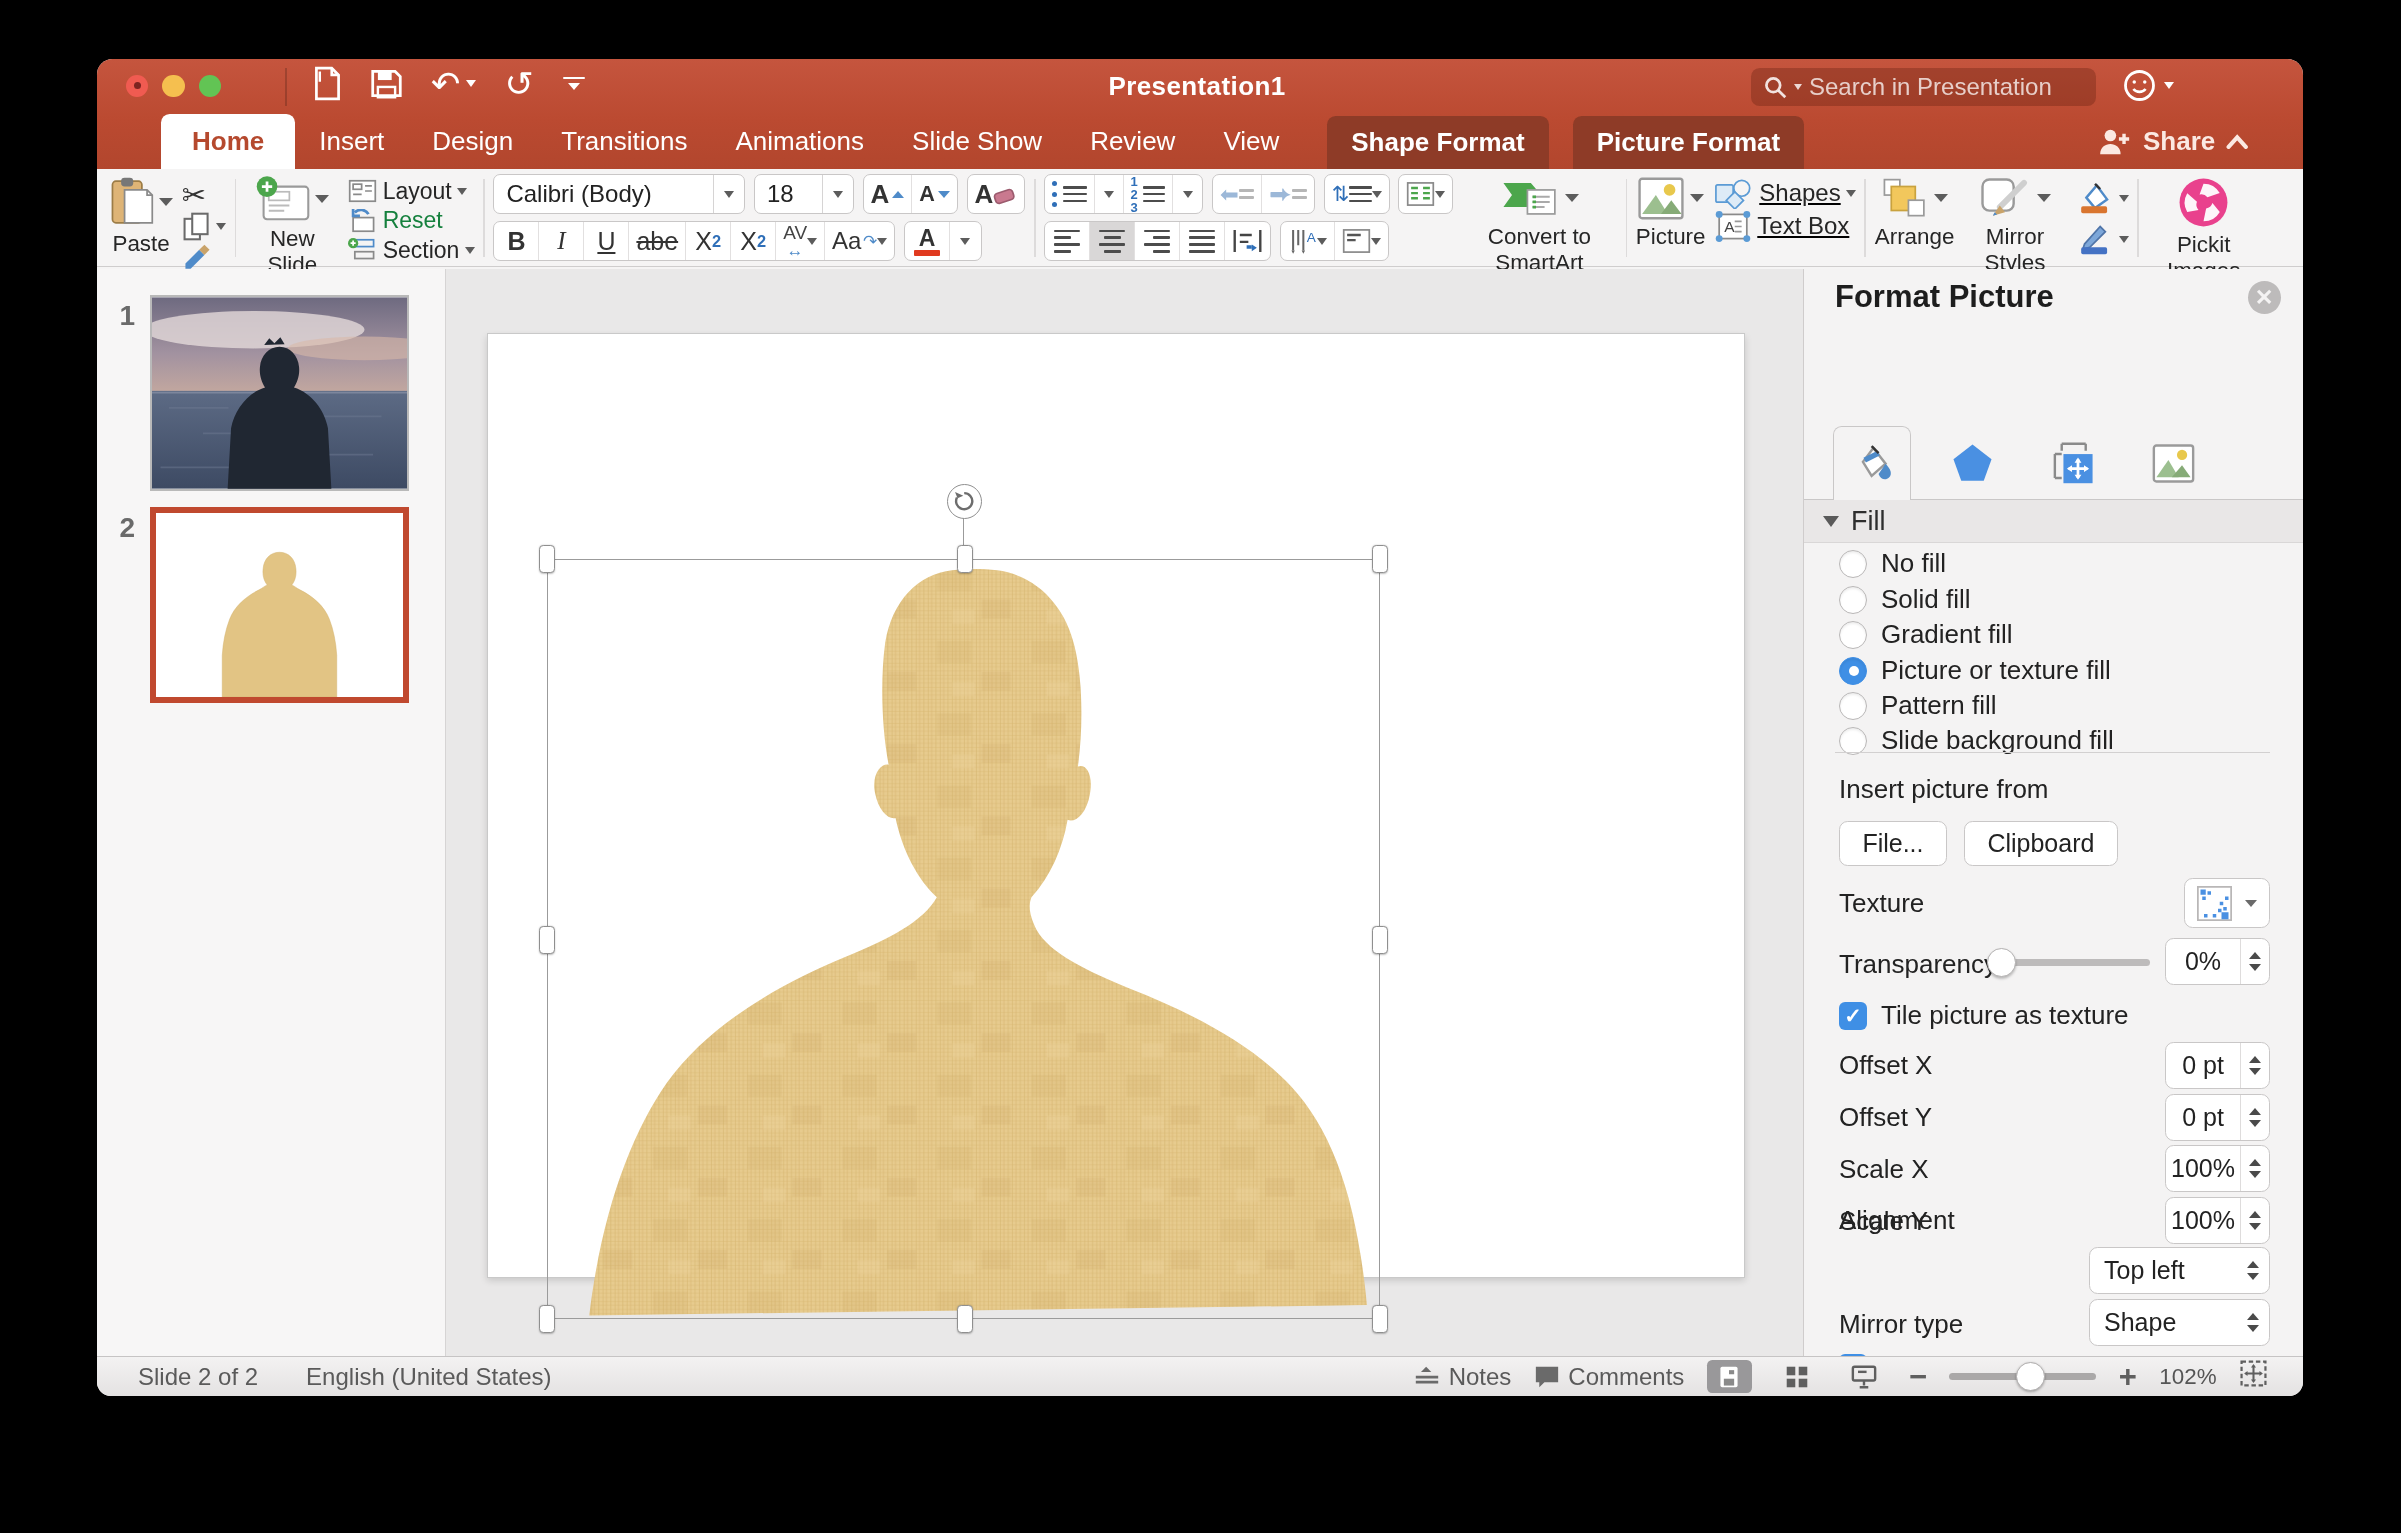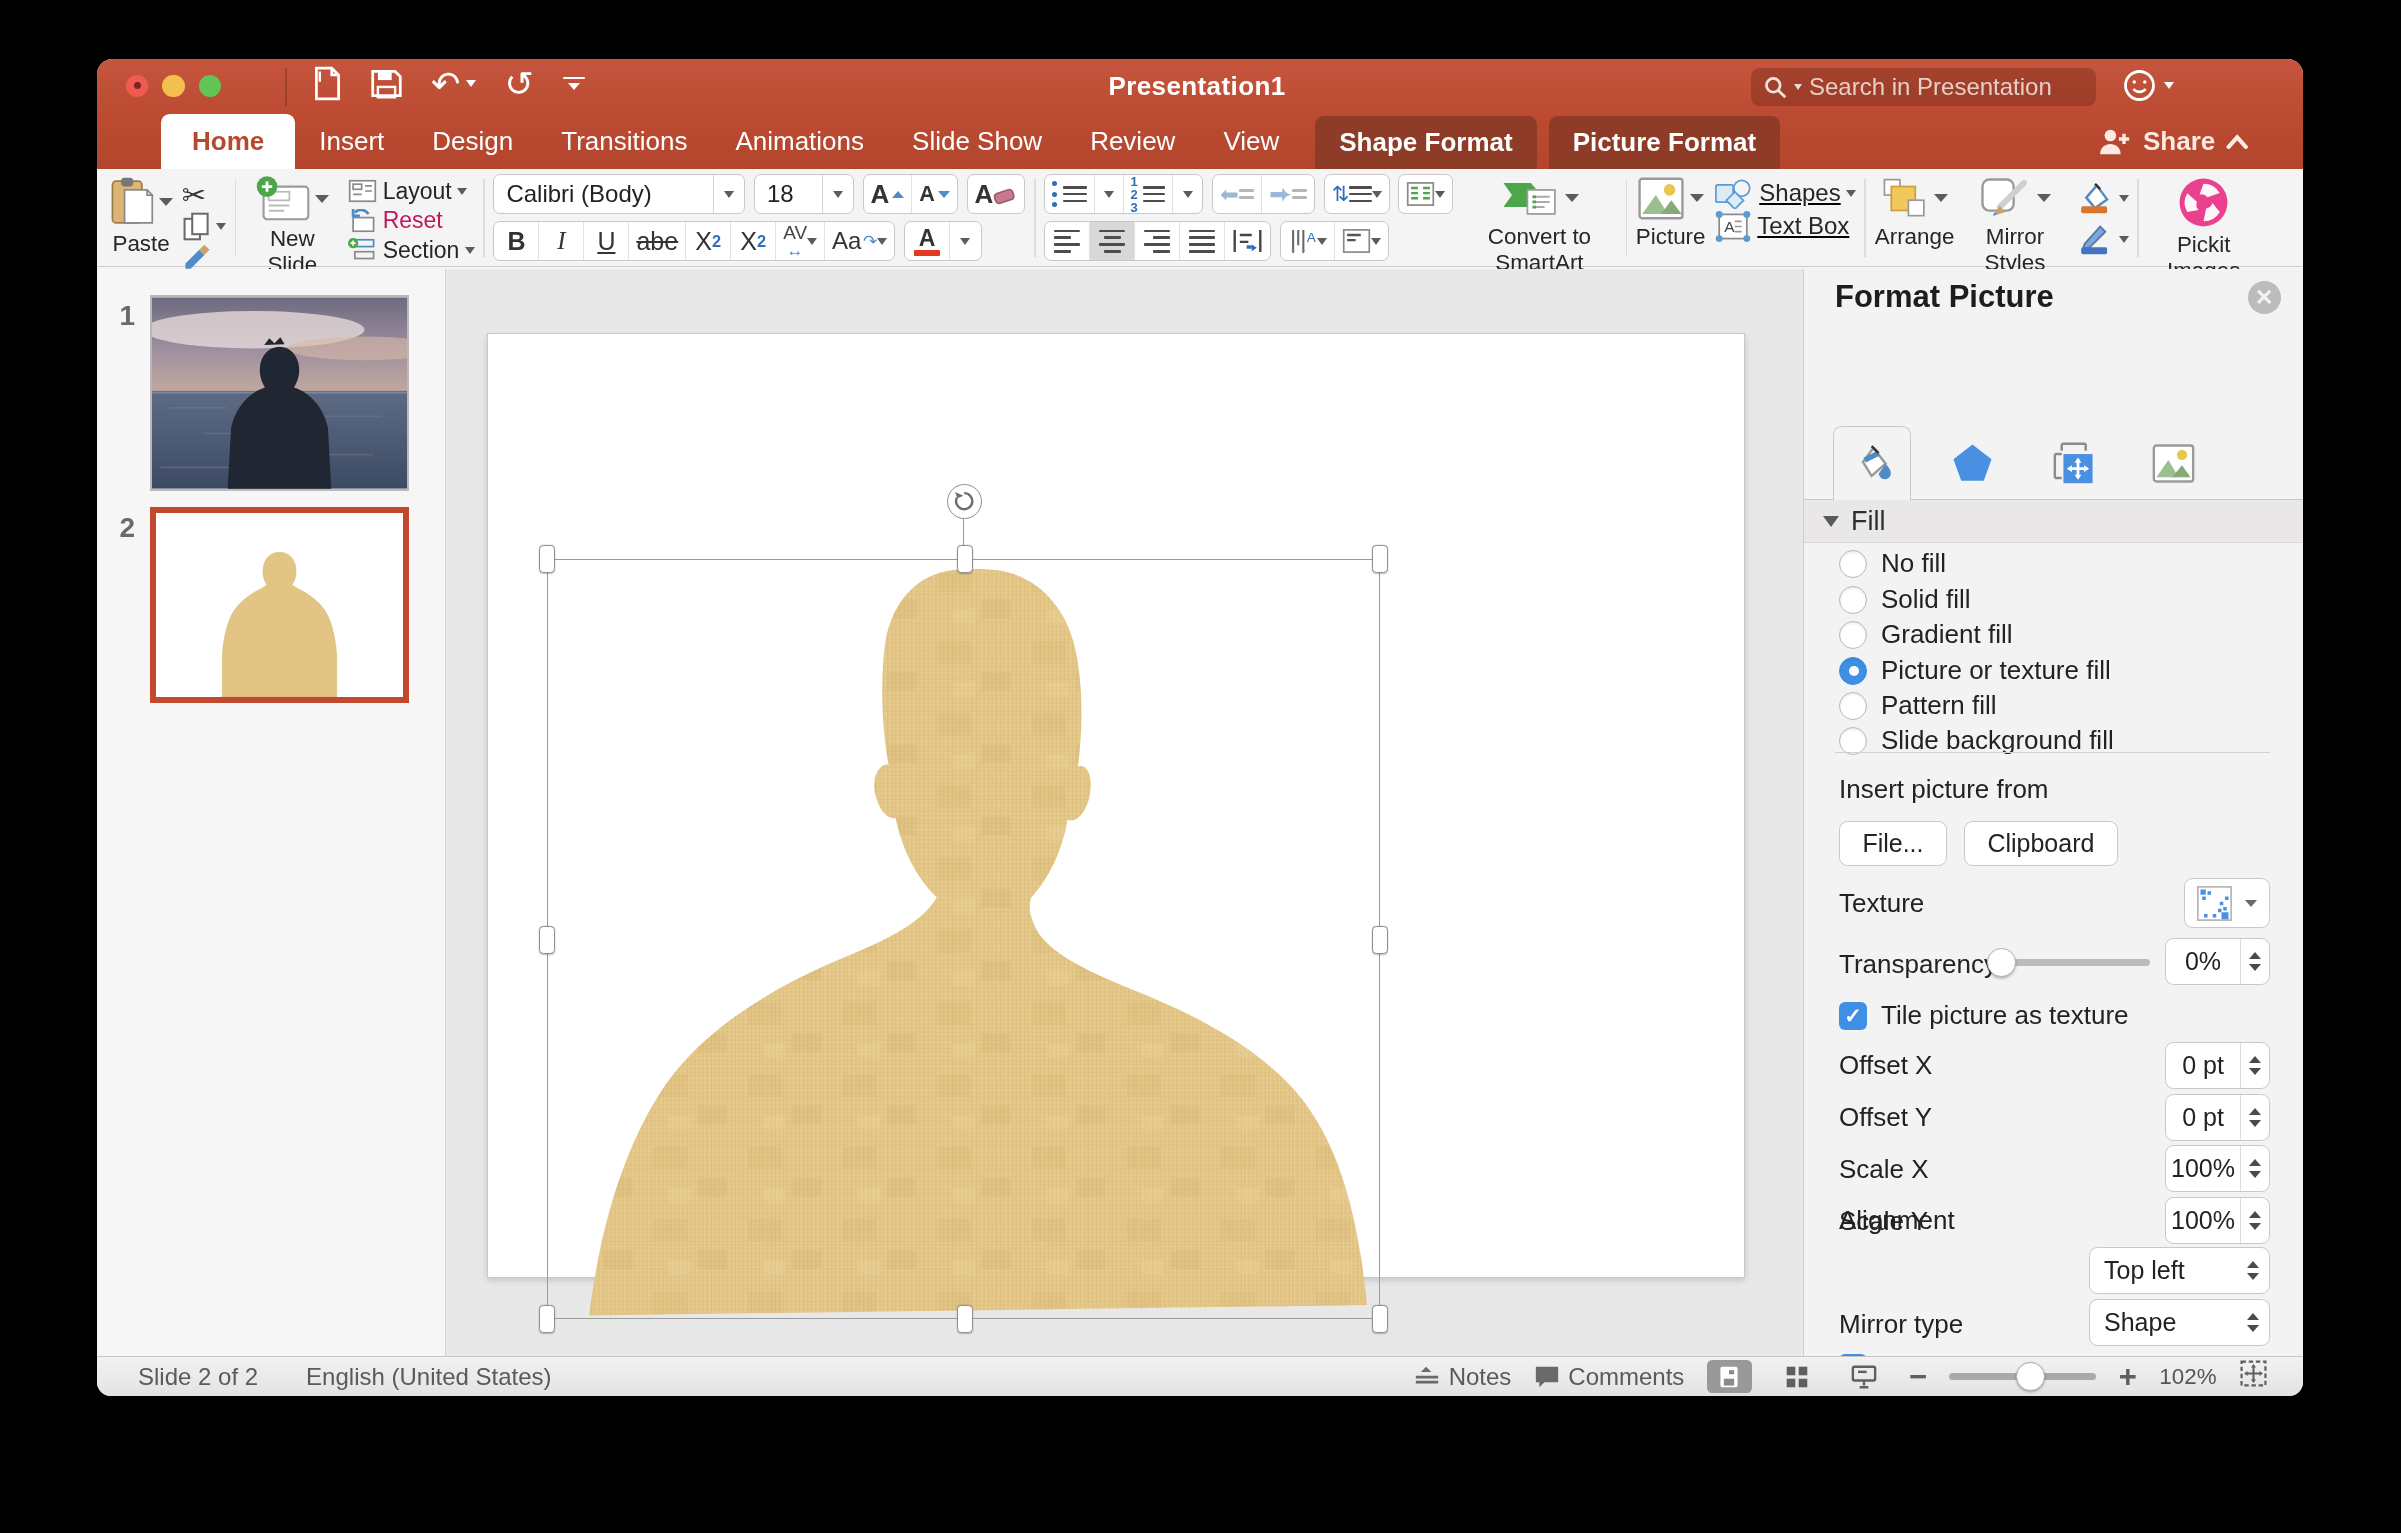--- a/index.html
+++ b/index.html
@@ -19,21 +19,21 @@
   .tb-btn { display:flex; align-items:center; gap:5.2px; }
   .win-title { position:absolute; left:0; right:6px; top:12px; text-align:center; color:#fff; font-size:26px; font-weight:bold; letter-spacing:0.4px; }
   .search { position:absolute; right:207px; top:8.6px; width:345px; height:38px; border-radius:8.6px; background:rgba(80,20,8,.28); display:flex; align-items:center; padding:0 12px; gap:7px; }
   .search input { background:transparent; border:none; outline:none; color:rgba(255,255,255,.85); font-size:24px; width:259px; font-family:"Liberation Sans",sans-serif; }
   .search input::placeholder { color:rgba(255,255,255,.75); }
   .smiley { position:absolute; right:129px; top:8.6px; display:flex; align-items:center; gap:7px; }
 
   .tabrow { position:absolute; left:0; bottom:0; width:100%; height:57px; display:flex; align-items:flex-end; padding-left:64px; }
   .tab { color:#fff; font-size:26px; padding:12px 24px; white-space:nowrap; }
   .tab.active { background:#fff; color:#b5492e; font-weight:bold; border-radius:8.6px 8.6px 0 0; padding:12px 31px; }
-  .ctx { background:#8e3b27; border-radius:8.6px 8.6px 0 0; margin-left:12px; height:53px; display:flex; align-items:center; }
+  .ctx { background:#8e3b27; border-radius:8.6px 8.6px 0 0; margin-left:24px; height:53px; display:flex; align-items:center; }
   .ctx .tab { font-weight:bold; }
   .share { position:absolute; right:55px; bottom:12px; display:flex; align-items:center; gap:10.4px; color:#fbe9e2; font-size:26px; font-weight:bold; }
 
   
   .ribbon { position:absolute; left:0; top:110px; width:100%; height:98px; background:#f5f4f4; border-bottom:1.7px solid #cfcdcd; display:flex; align-items:stretch; padding:5.2px 12px 3.5px 12px; gap:8.6px; }
   .rsep { width:1.7px; background:#dddbdb; margin:5.2px 0; flex:none; }
   .rgroup { display:flex; gap:8.6px; align-items:flex-start; flex:none; }
   .bigbtn { display:flex; flex-direction:column; align-items:center; justify-content:space-between; padding-top:1.7px; gap:3.5px; }
   .bigbtn .lbl { font-size:22.4px; color:#262626; text-align:center; line-height:1.15; }
   .iconrow { display:flex; align-items:center; gap:5.2px; }
@@ -267,21 +267,21 @@
             </svg>
           <span style="font-size:23px;color:#262626;">Layout</span>
           <span class="dd" style="border-left-width:5.2px;border-right-width:5.2px;border-top-width:7px;"></span>
         </div>
         <div class="iconrow">
           <svg width="29" height="24" viewBox="0 0 17 14">
               <rect x="3" y="5" width="12" height="8" fill="#fff" stroke="#8a8a8a"></rect>
               <path d="M4 2a5 5 0 0 1 8 1" fill="none" stroke="#4f8bc9" stroke-width="1.6"></path>
               <path d="M3 0v4h4" fill="none" stroke="#4f8bc9" stroke-width="1.6"></path>
             </svg>
-          <span style="font-size:23px;color:#be185d;">Reset</span>
+          <span style="font-size:23px;color:#15803d;">Reset</span>
         </div>
         <div class="iconrow">
           <svg width="29" height="24" viewBox="0 0 17 14">
               <rect x="4" y="1" width="11" height="4" fill="none" stroke="#4f8bc9"></rect>
               <rect x="4" y="8" width="11" height="4" fill="none" stroke="#8a8a8a"></rect>
               <circle cx="3" cy="3" r="3" fill="#4ca64c"></circle>
               <path d="M3 1.5v3M1.5 3h3" stroke="#fff"></path>
             </svg>
           <span style="font-size:23px;color:#262626;">Section</span>
           <span class="dd" style="border-left-width:5.2px;border-right-width:5.2px;border-top-width:7px;"></span>

